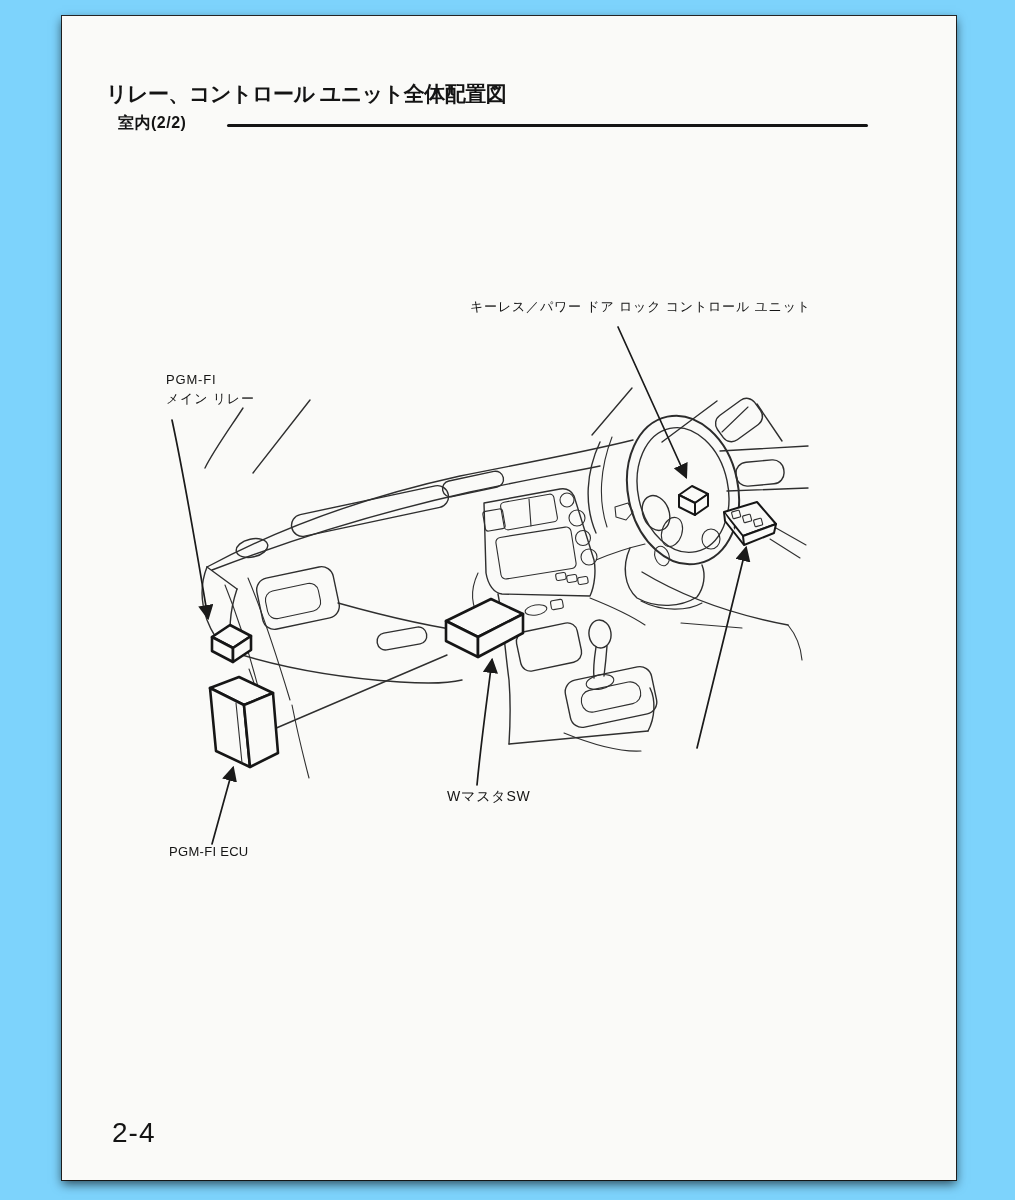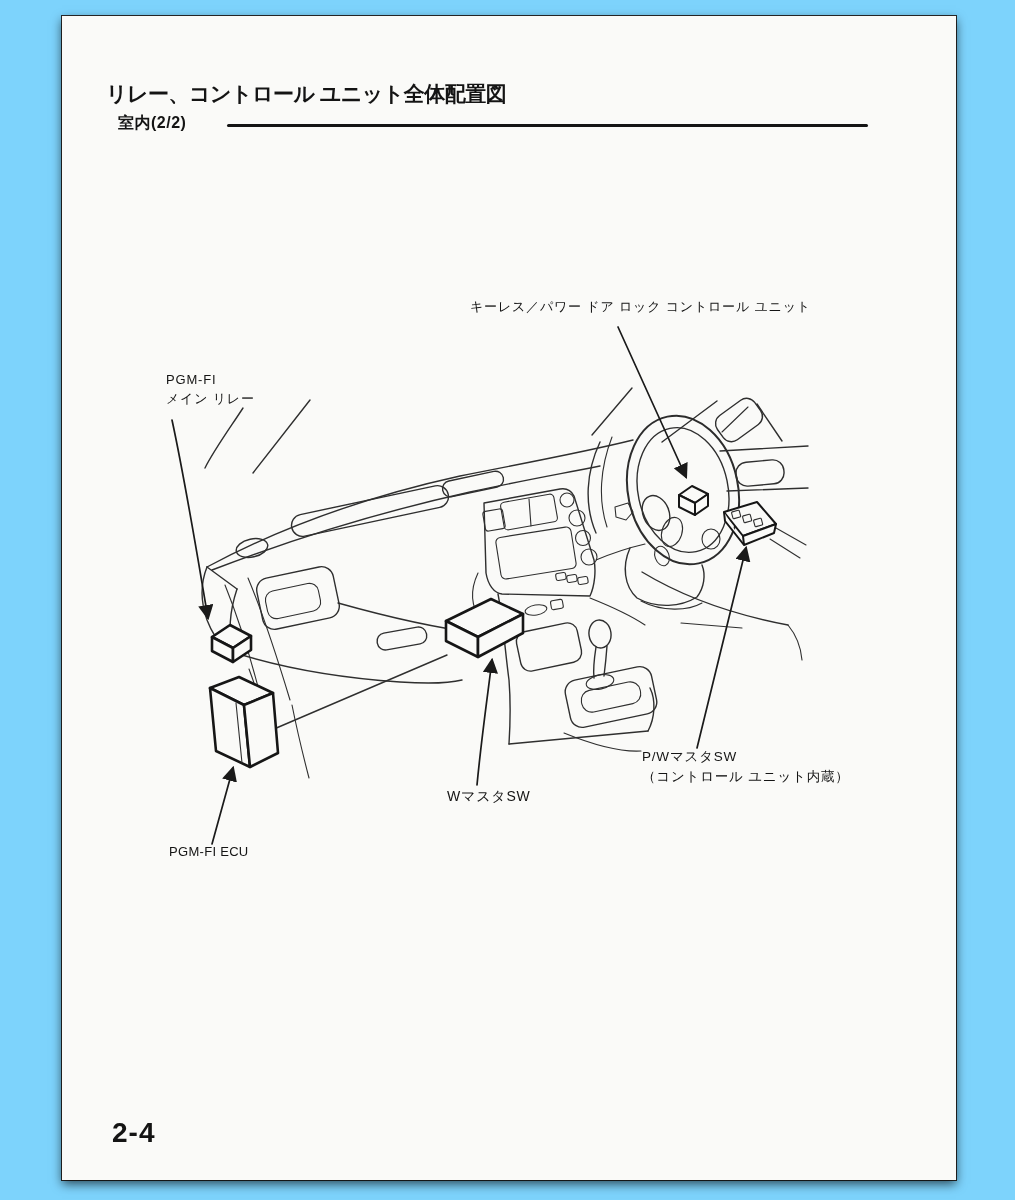--- a/index.html
+++ b/index.html
@@ -10,21 +10,21 @@
   .abs{position:absolute;color:#141414;white-space:nowrap;}
   .title{left:106px;top:80px;font-size:21px;font-weight:700;letter-spacing:-0.5px;}
   .section{left:118px;top:113px;font-size:16px;font-weight:700;letter-spacing:0.5px;}
   .rule{left:227px;top:124px;width:641px;height:3px;background:#141414;border-radius:2px;}
   .lbl{font-size:13px;letter-spacing:0.8px;line-height:19px;}
   .lbl-keyless{left:470px;top:297px;}
   .lbl-relay{left:150px;top:370px;margin-left:16px;}
   .lbl-srs{left:447px;top:787px;font-size:14px;}
   .lbl-pw{left:642px;top:747px;font-size:13.5px;line-height:20px;}
   .lbl-ecu{left:169px;top:842px;font-size:13px;letter-spacing:0.3px;}
-  .pagenum{left:112px;top:1117px;font-size:28px;font-weight:700;letter-spacing:1px;}
+  .pagenum{left:112px;top:1117px;font-size:28px;font-weight:400;letter-spacing:1px;}
   svg.art{position:absolute;left:0;top:0;pointer-events:none;}
   .sk{fill:none;stroke:#2f2f2f;stroke-width:1.4;stroke-linecap:round;stroke-linejoin:round;}
   .sk2{fill:none;stroke:#2f2f2f;stroke-width:1.1;stroke-linecap:round;stroke-linejoin:round;}
   .box{fill:#fafaf8;stroke:#161616;stroke-width:2.6;stroke-linejoin:round;}
   .boxthin{fill:#fafaf8;stroke:#161616;stroke-width:2;stroke-linejoin:round;}
   .leader{fill:none;stroke:#1a1a1a;stroke-width:1.7;stroke-linecap:round;}
   .wheel{fill:none;stroke:#2c2c2c;stroke-width:2;}
 </style>
 </head>
 <body>
@@ -204,21 +204,17 @@
 
   <div class="abs lbl lbl-keyless">キーレス／パワー ドア ロック コントロール ユニット</div>
 
   <div class="abs lbl lbl-relay">
     <div>PGM-FI</div>
     <div>メイン リレー</div>
   </div>
 
   <div class="abs lbl lbl-srs">WマスタSW</div>
 
-  <div class="abs lbl lbl-pw">
-    <div>P/WマスタSW</div>
-    <div>（コントロール ユニット内蔵）</div>
-  </div>
 
   <div class="abs lbl lbl-ecu">PGM-FI ECU</div>
 
   <div class="abs pagenum">2-4</div>
 </div>
 
 </body></html>

